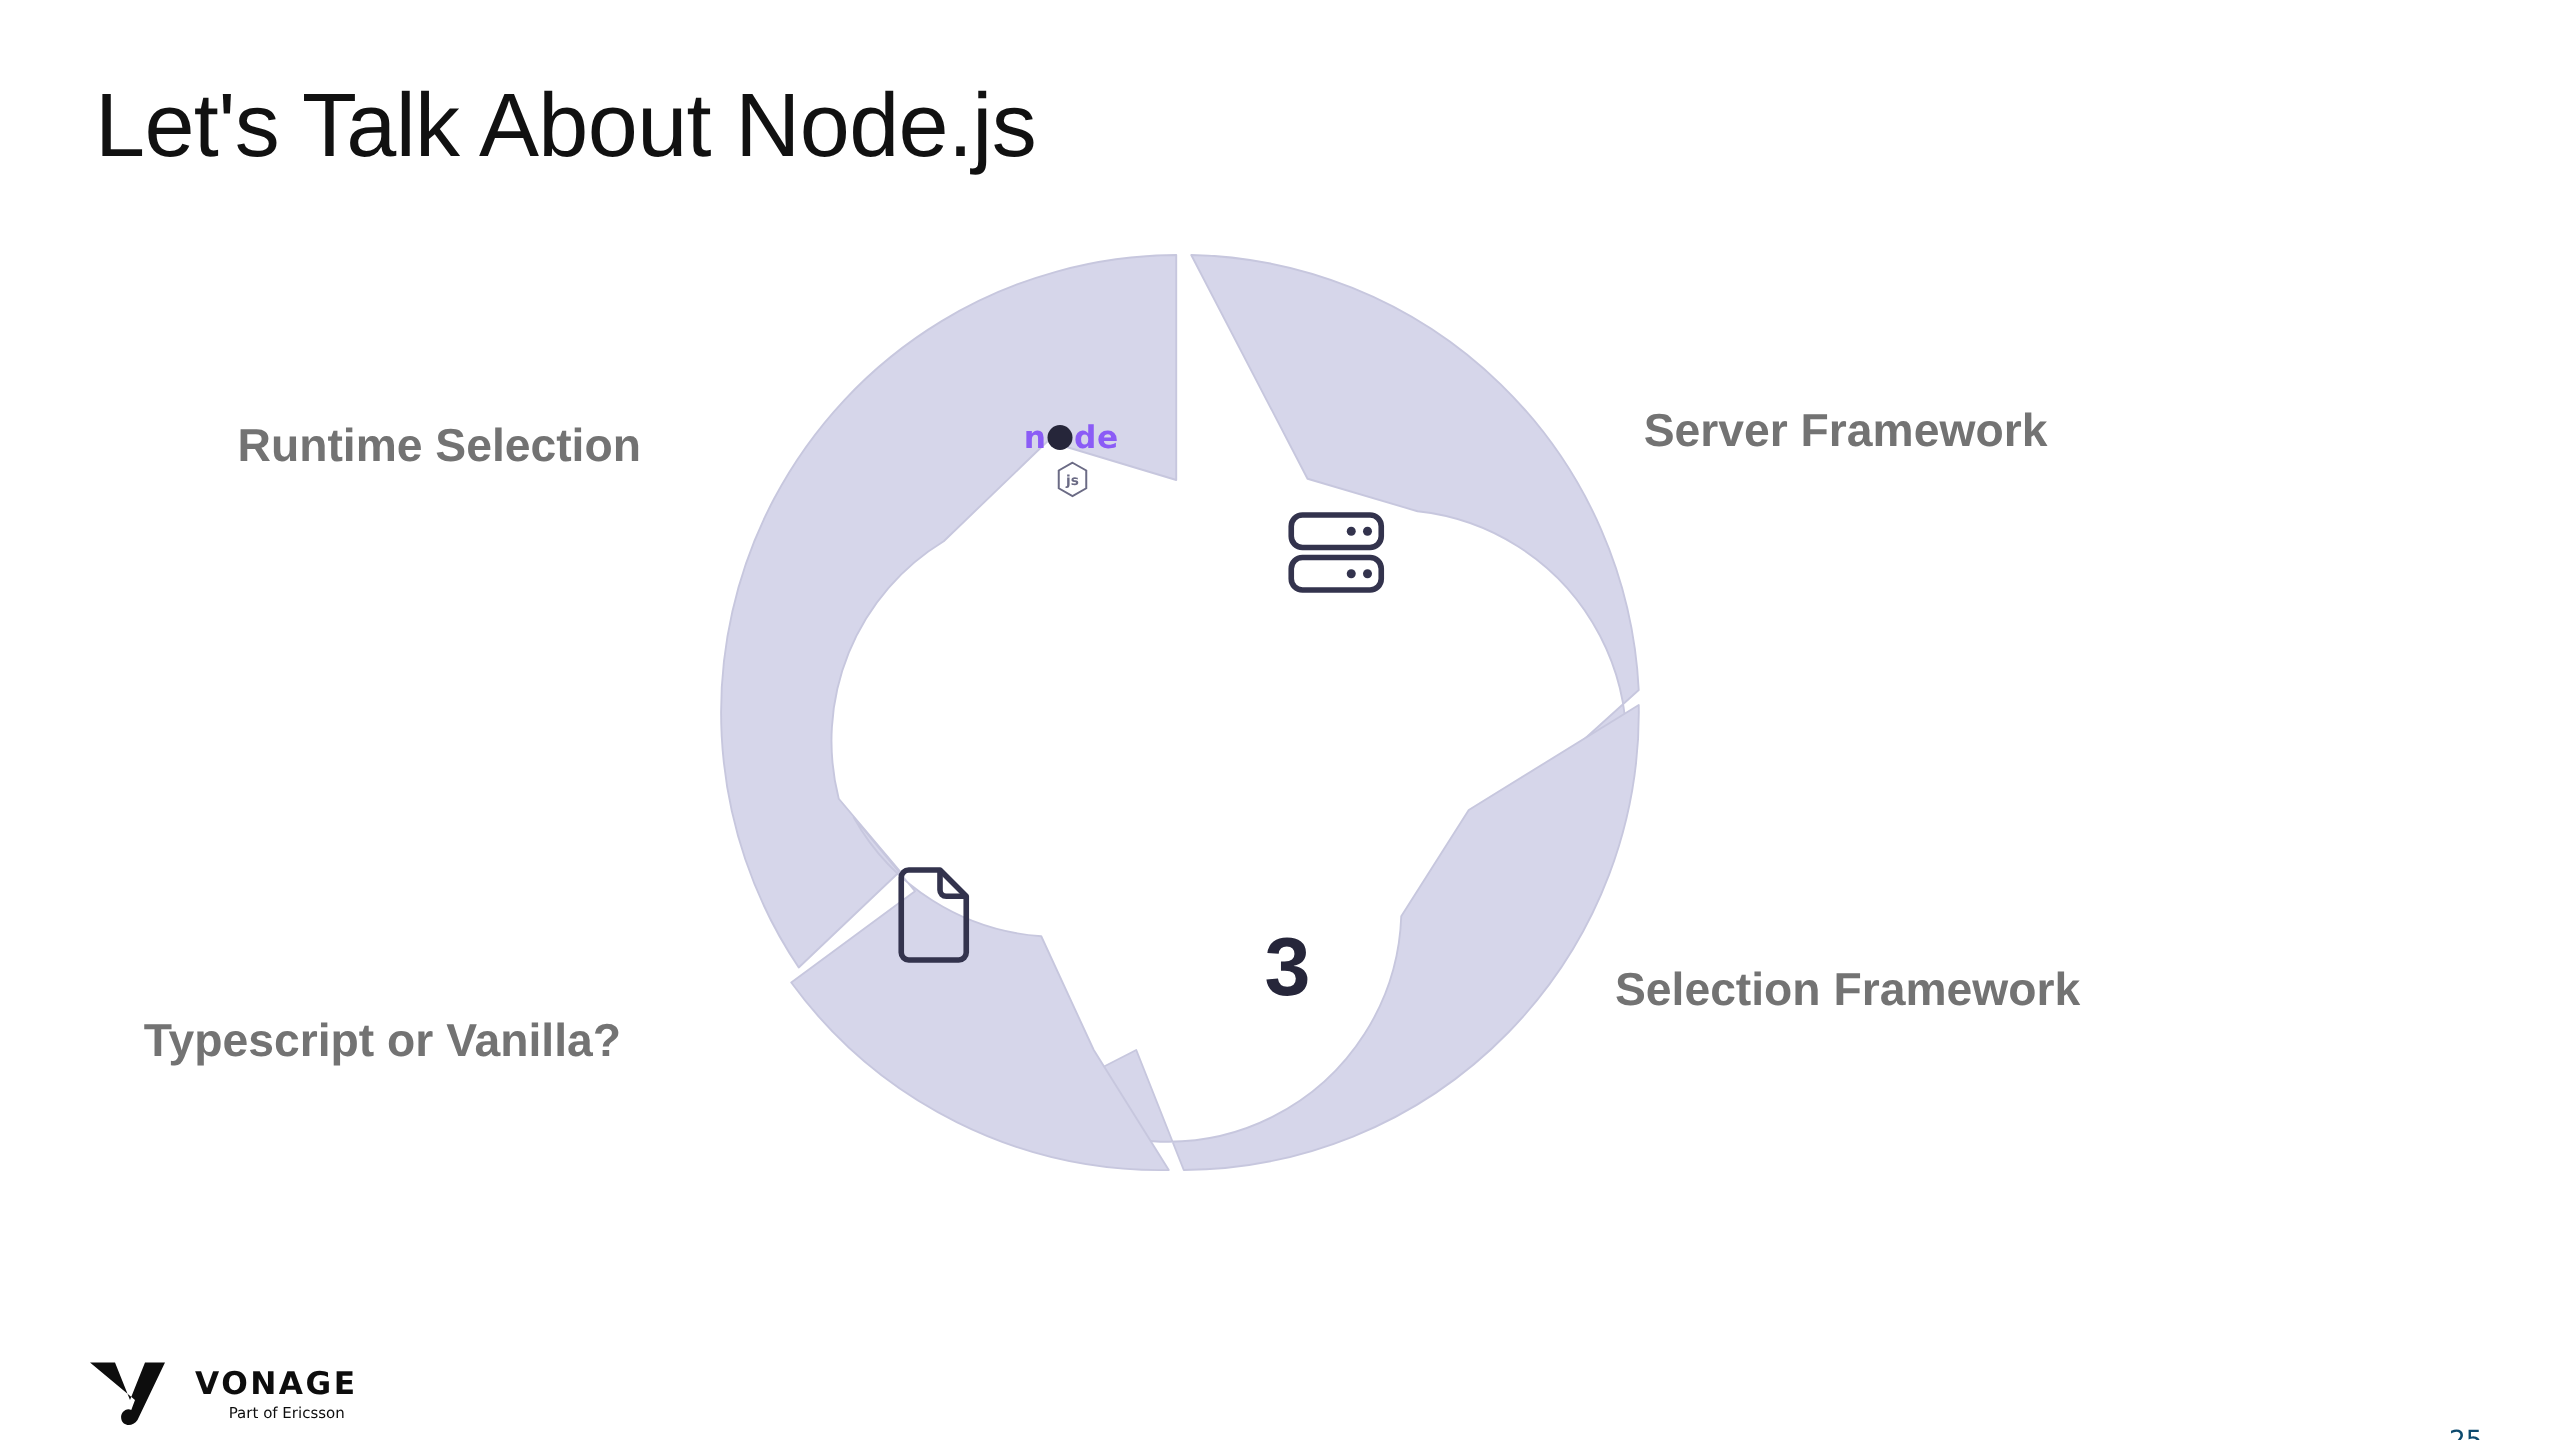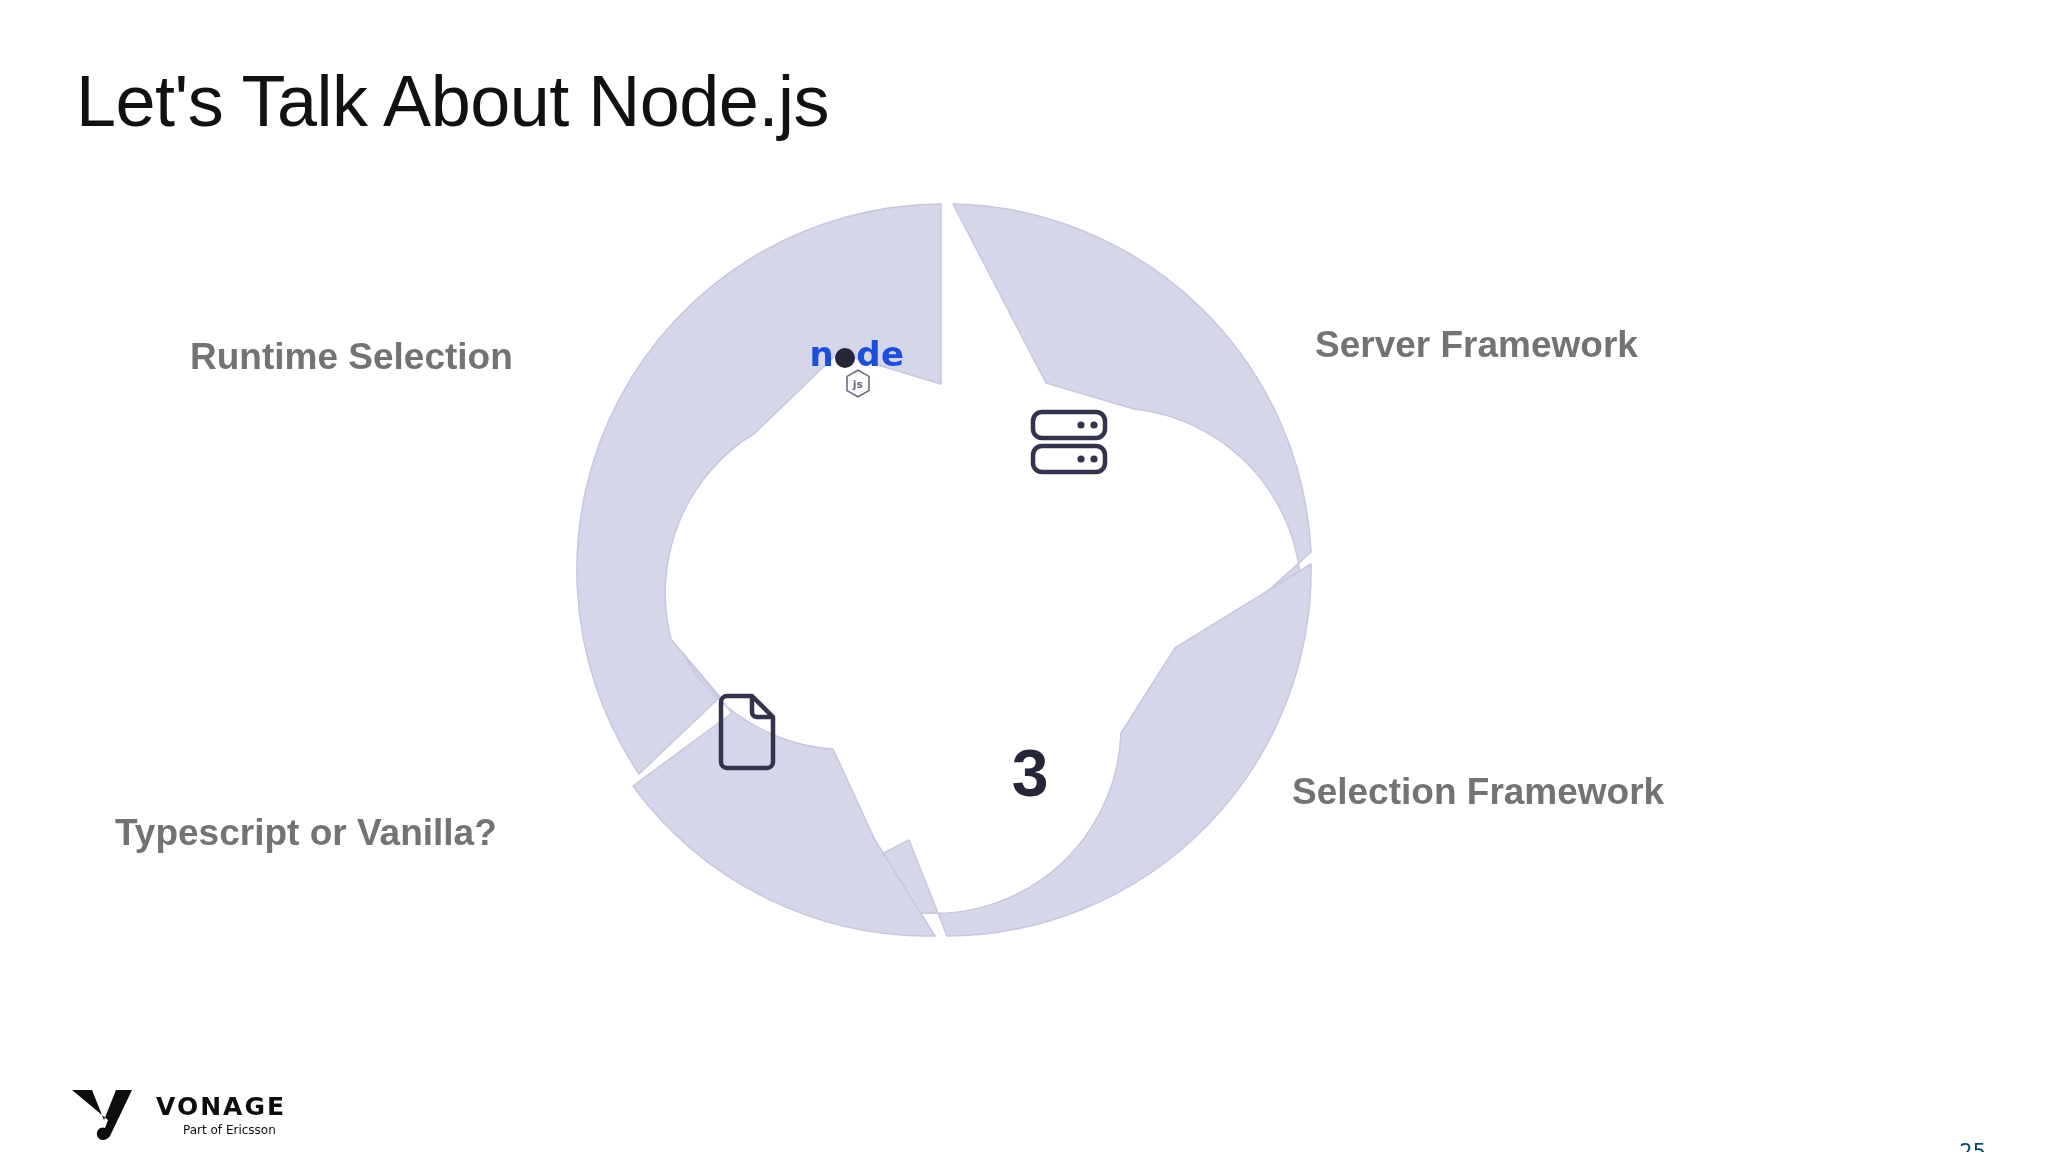--- a/index.html
+++ b/index.html
@@ -65,24 +65,24 @@
     width: 118px;
     height: 80px;
   }
   .nodejs-word {
     position: absolute;
     left: 0;
     top: 2px;
     width: 118px;
     text-align: center;
     font-family: "DejaVu Sans", sans-serif;
-    font-size: 34px;
+    font-size: 25px;
     font-weight: 700;
     letter-spacing: 0.5px;
-    color: #1d4ed8;
+    color: #8b5cf6;
     line-height: 1;
   }
   .nodejs-word .o-dot {
     display: inline-block;
     width: 20px;
     height: 20px;
     border-radius: 50%;
     background: #26263a;
     vertical-align: -2px;
     margin: 0 1px;

